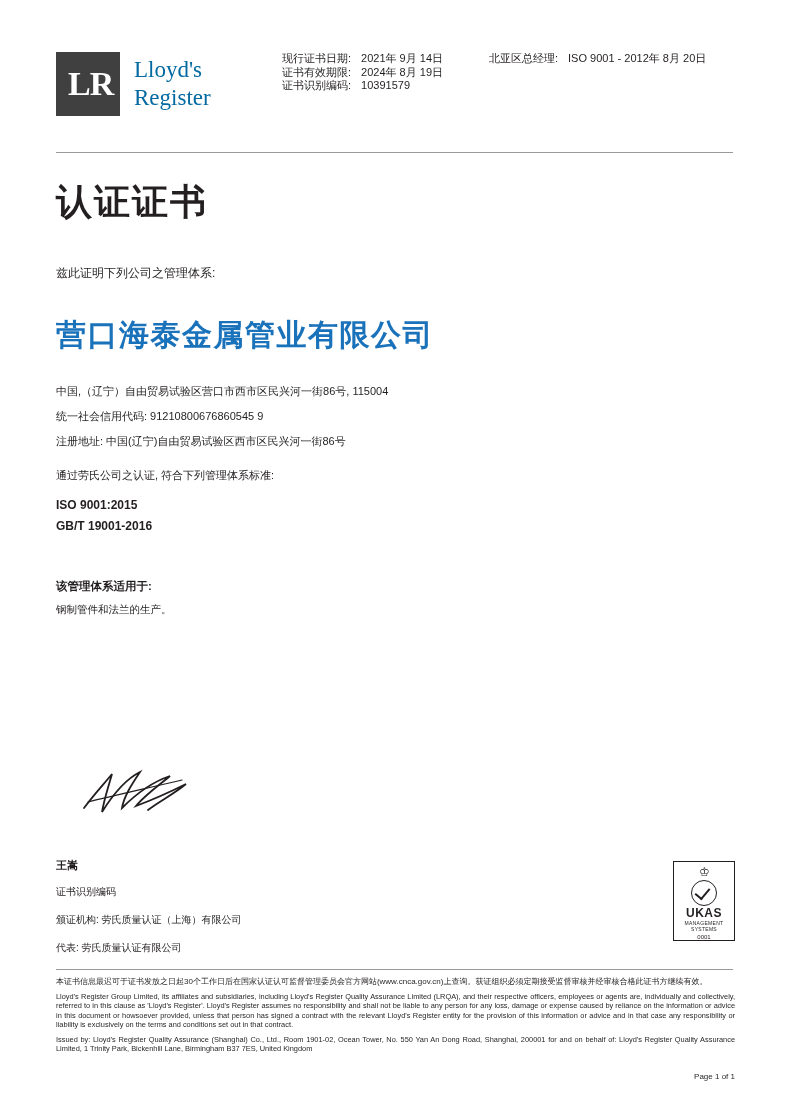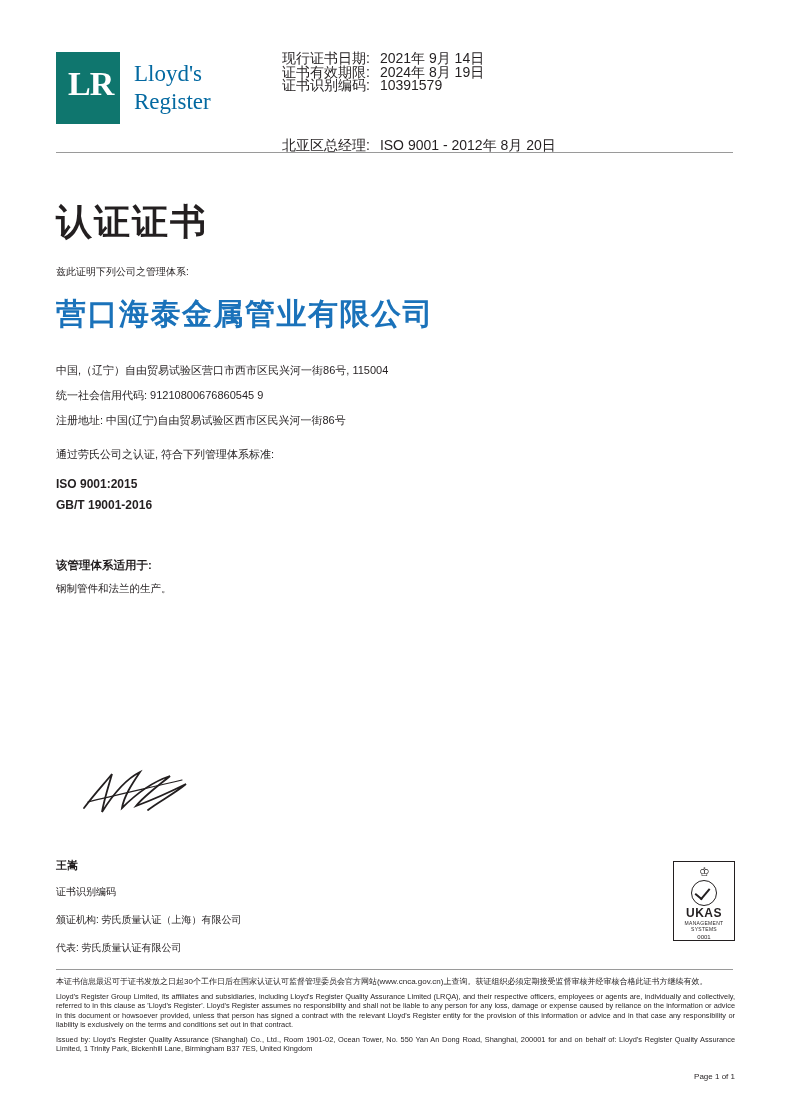--- a/index.html
+++ b/index.html
@@ -32,22 +32,22 @@
   }
   .logo-wrap {
     position: absolute;
     left: 0;
     top: 0;
     display: flex;
     align-items: center;
   }
   .logo-mark {
     width: 64px;
-    height: 72px;
-    background: #0f766e;
+    height: 64px;
+    background: #404040;
     position: relative;
   }
   .logo-mark .lr {
     position: absolute;
     color: #ffffff;
     font-family: "Liberation Serif", serif;
     font-weight: bold;
     font-size: 34px;
     left: 12px;
     top: 13px;
@@ -61,23 +61,22 @@
     font-family: Liberation Serif, serif;
     font-weight: 400;
   }
 
   .meta {
     position: absolute;
     left: 226px;
     top: 0px;
     display: flex;
     gap: 46px;
-    font-size: 14px;
-    color: #231f20;
-    flex-direction: column;
+    font-size: 11px;
+    color: #231f20;
   }
   .meta-col {
     display: flex;
     gap: 10px;
   }
   .meta-labels div, .meta-values div {
     line-height: 13.5px;
     white-space: nowrap;
   }
   .meta-labels { text-align: left; }
@@ -93,34 +92,33 @@
 
   
   .doc-title {
     position: absolute;
     left: 56px;
     top: 178px;
     font-size: 36px;
     font-weight: bold;
     letter-spacing: 2px;
     color: #231f20;
-    margin-top: 20px;
   }
 
   
   .body-block {
     position: absolute;
     left: 56px;
     right: 56px;
     top: 265px;
   }
   .line-intro {
-    font-size: 10px;
-    color: #231f20;
-    margin-bottom: 18px;
+    font-size: 12px;
+    color: #231f20;
+    margin-bottom: 36px;
   }
   .company-name {
     font-size: 30px;
     font-weight: bold;
     color: #1a72ba;
     letter-spacing: 1.5px;
     margin: 0 0 26px 0;
     line-height: 1.15;
   }
   .addr-line {

